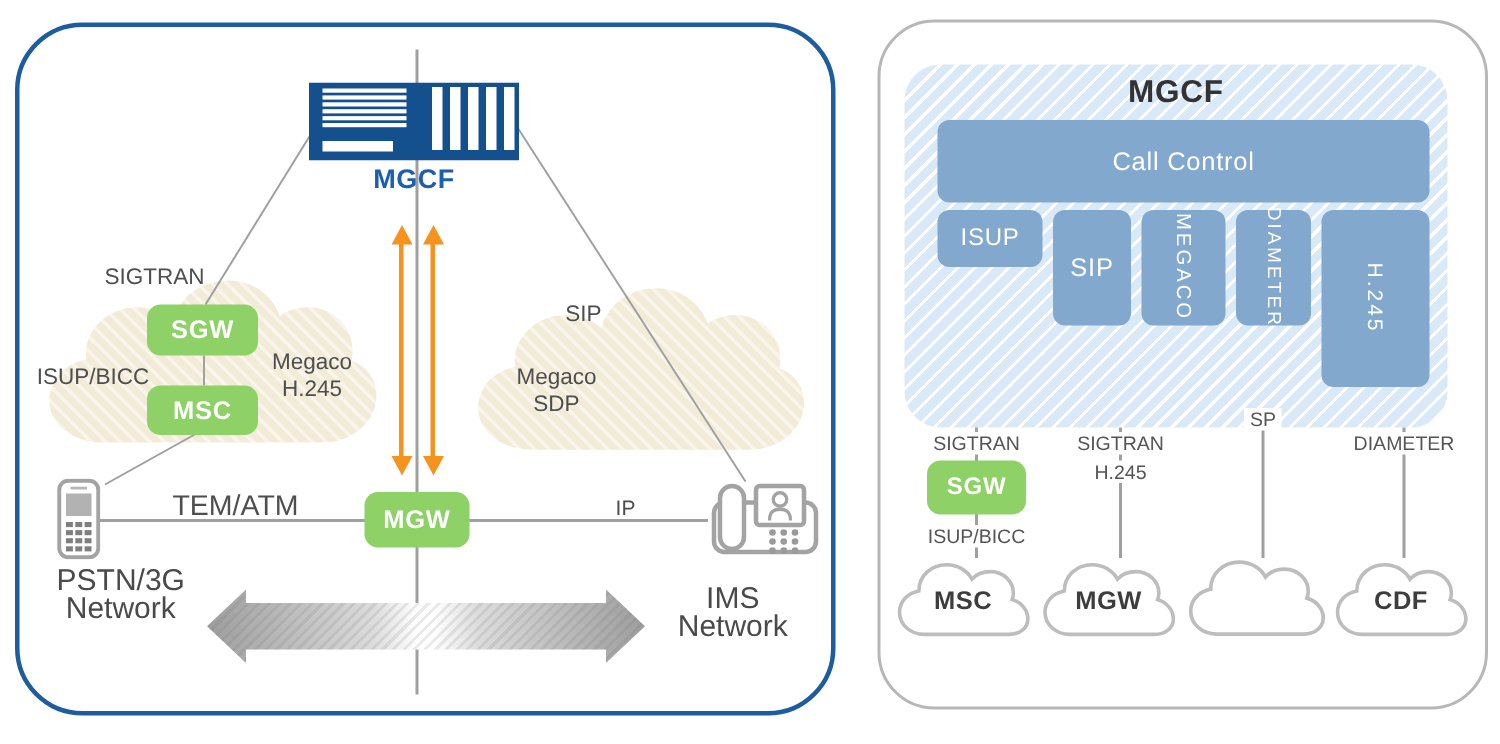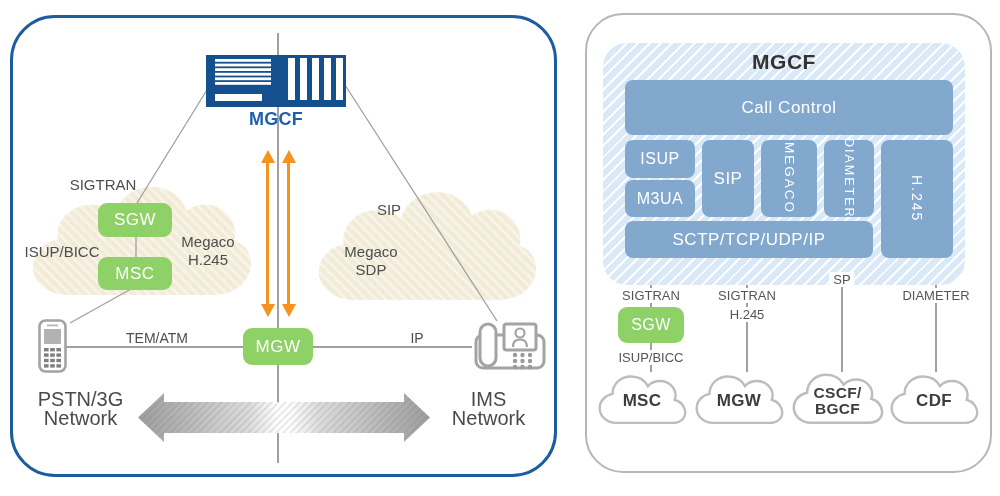--- a/index.html
+++ b/index.html
@@ -10,21 +10,21 @@
   
   .panel-left{left:10px;top:15px;width:547px;height:462px;border:3px solid #1d5c9f;border-radius:45px;background:#fff;}
   .panel-right{left:585px;top:13px;width:407px;height:460px;border:2px solid #b7b7b7;border-radius:38px;background:#fff;}
 
   
   .vline{width:2px;background:#a0a0a0;}
   .hline{height:2px;background:#a0a0a0;}
   svg.overlay{left:0;top:0;width:1000px;height:496px;pointer-events:none;}
 
   
-  .gbox{background:#8ed167;border-radius:9px;color:#fff;font-weight:normal;
+  .gbox{background:#8ed167;border-radius:9px;color:#fff;font-weight:bold;
         display:flex;align-items:center;justify-content:center;font-size:17px;letter-spacing:.5px;}
 
   
   .lbl{color:#4e4e4e;font-size:15px;text-align:center;line-height:18px;white-space:nowrap;}
 
   
   .bbox{background:#82a8ce;border-radius:8px;color:#fff;display:flex;align-items:center;justify-content:center;
         font-size:16px;letter-spacing:.5px;}
   .bbox.vert{writing-mode:vertical-rl;text-orientation:mixed;font-size:13.5px;letter-spacing:2px;}
 
@@ -117,21 +117,21 @@
     <span>H.245</span>
   </div>
 
   <div class="abs lbl" style="left:341px;top:201px;width:96px">SIP</div>
   <div class="abs lbl" style="left:323px;top:243px;width:96px">
     <span>Megaco</span><br>
     <span>SDP</span>
   </div>
 
   <div class="abs gbox" style="left:243px;top:328px;width:70px;height:37px">MGW</div>
-  <div class="abs lbl" style="left:109px;top:329px;width:96px;font-size:14px">TEM/ATM</div>
+  <div class="abs lbl" style="left:109px;top:329px;width:96px;font-size:19px">TEM/ATM</div>
   <div class="abs lbl" style="left:369px;top:329px;width:96px;font-size:14px">IP</div>
 
   <svg class="abs" style="left:38px;top:319px" width="29" height="54" viewBox="0 0 29 54">
     <rect x="1.5" y="1.5" width="26" height="51" rx="6" fill="#fff" stroke="#a3a3a3" stroke-width="2.6"></rect>
     <rect x="9" y="5.5" width="11" height="1.8" fill="#b5b5b5"></rect>
     <rect x="6" y="10" width="17" height="15" fill="#b2b2b2"></rect>
     <g fill="#7f7f7f">
       <rect x="6" y="29" width="4.6" height="3.4"></rect>
         <rect x="12.2" y="29" width="4.6" height="3.4"></rect>
         <rect x="18.4" y="29" width="4.6" height="3.4"></rect>
@@ -159,43 +159,41 @@
         <circle cx="60" cy="35" r="2.2"></circle>
       <circle cx="45" cy="41" r="2.2"></circle>
         <circle cx="52.5" cy="41" r="2.2"></circle>
         <circle cx="60" cy="41" r="2.2"></circle>
       <circle cx="45" cy="47" r="2.2"></circle>
         <circle cx="52.5" cy="47" r="2.2"></circle>
         <circle cx="60" cy="47" r="2.2"></circle>
     </g>
   </svg>
 
-  <div class="abs netlabel" style="left:18px;top:390px;width:125px">
+  <div class="abs netlabel" style="left:18px;top:378px;width:125px">
     <span>PSTN/3G</span><br>
     <span>Network</span>
   </div>
   <div class="abs bigarrow"></div>
   <div class="abs netlabel" style="left:426px;top:390px;width:125px">
     <span>IMS</span><br>
     <span>Network</span>
   </div>
 
   <div class="abs panel-right"></div>
 
   <div class="abs hatch-blue" style="left:603px;top:43px;width:362px;height:242px"></div>
   <div class="abs rtitle" style="left:603px;top:50px;width:362px">MGCF</div>
 
   <div class="abs bbox" style="left:625px;top:80px;width:328px;height:55px;font-size:17px">Call Control</div>
   <div class="abs bbox" style="left:625px;top:140px;width:70px;height:38px">ISUP</div>
-  <div class="abs bbox" style="left:625px;top:180px;width:70px;height:37px">M3UA</div>
   <div class="abs bbox" style="left:702px;top:140px;width:52px;height:77px;font-size:17px">SIP</div>
   <div class="abs bbox vert" style="left:761px;top:140px;width:56px;height:77px">MEGACO</div>
   <div class="abs bbox vert" style="left:824px;top:140px;width:50px;height:77px;font-size:12.5px">DIAMETER</div>
   <div class="abs bbox vert" style="left:881px;top:140px;width:72px;height:118px;font-size:14px">H.245</div>
-  <div class="abs bbox" style="left:625px;top:221px;width:248px;height:37px;font-size:17px">SCTP/TCP/UDP/IP</div>
 
   <div class="abs vline" style="left:650px;top:285px;height:87px;width:1.5px"></div>
   <div class="abs vline" style="left:746px;top:285px;height:87px;width:1.5px"></div>
   <div class="abs vline" style="left:841px;top:285px;height:87px;width:1.5px"></div>
   <div class="abs vline" style="left:935px;top:285px;height:87px;width:1.5px"></div>
 
   <div class="abs rlbl" style="left:651px;top:288px">SIGTRAN</div>
   <div class="abs rlbl" style="left:747px;top:288px">SIGTRAN</div>
   <div class="abs rlbl" style="left:747px;top:307px">H.245</div>
   <div class="abs rlbl" style="left:842px;top:272px">SP</div>
@@ -212,19 +210,15 @@
   </svg>
   <svg class="abs" style="left:790px;top:367px" width="95" height="62" viewBox="0 0 100 62">
     <path fill="#fff" stroke="#bdbdbd" stroke-width="2.6" d="M22,57 C12,57 4,50 4,41 C4,33 10,27 18,25.5 C18,14.5 27,6.5 38,6.5 C46,6.5 53,10.5 56.5,17 C59.5,13.5 64.5,11.5 70,11.5 C79,11.5 86.5,18.5 86.5,27 C86.5,28.7 86.2,30.3 85.6,31.8 C92.5,33.8 97,39.5 97,45.8 C97,52.5 91,57 83.5,57 Z"></path>
   </svg>
   <svg class="abs" style="left:888px;top:369px" width="92" height="60" viewBox="0 0 100 62">
     <path fill="#fff" stroke="#bdbdbd" stroke-width="2.6" d="M22,57 C12,57 4,50 4,41 C4,33 10,27 18,25.5 C18,14.5 27,6.5 38,6.5 C46,6.5 53,10.5 56.5,17 C59.5,13.5 64.5,11.5 70,11.5 C79,11.5 86.5,18.5 86.5,27 C86.5,28.7 86.2,30.3 85.6,31.8 C92.5,33.8 97,39.5 97,45.8 C97,52.5 91,57 83.5,57 Z"></path>
   </svg>
 
   <div class="abs cloud-label" style="left:596px;top:392px;width:92px">MSC</div>
   <div class="abs cloud-label" style="left:693px;top:392px;width:92px">MGW</div>
-  <div class="abs cloud-label" style="left:790px;top:385px;width:95px;font-size:15.5px;line-height:16px">
-    <span>CSCF/</span><br>
-    <span>BGCF</span>
-  </div>
   <div class="abs cloud-label" style="left:888px;top:392px;width:92px">CDF</div>
 
 </div>
 
 </body></html>

